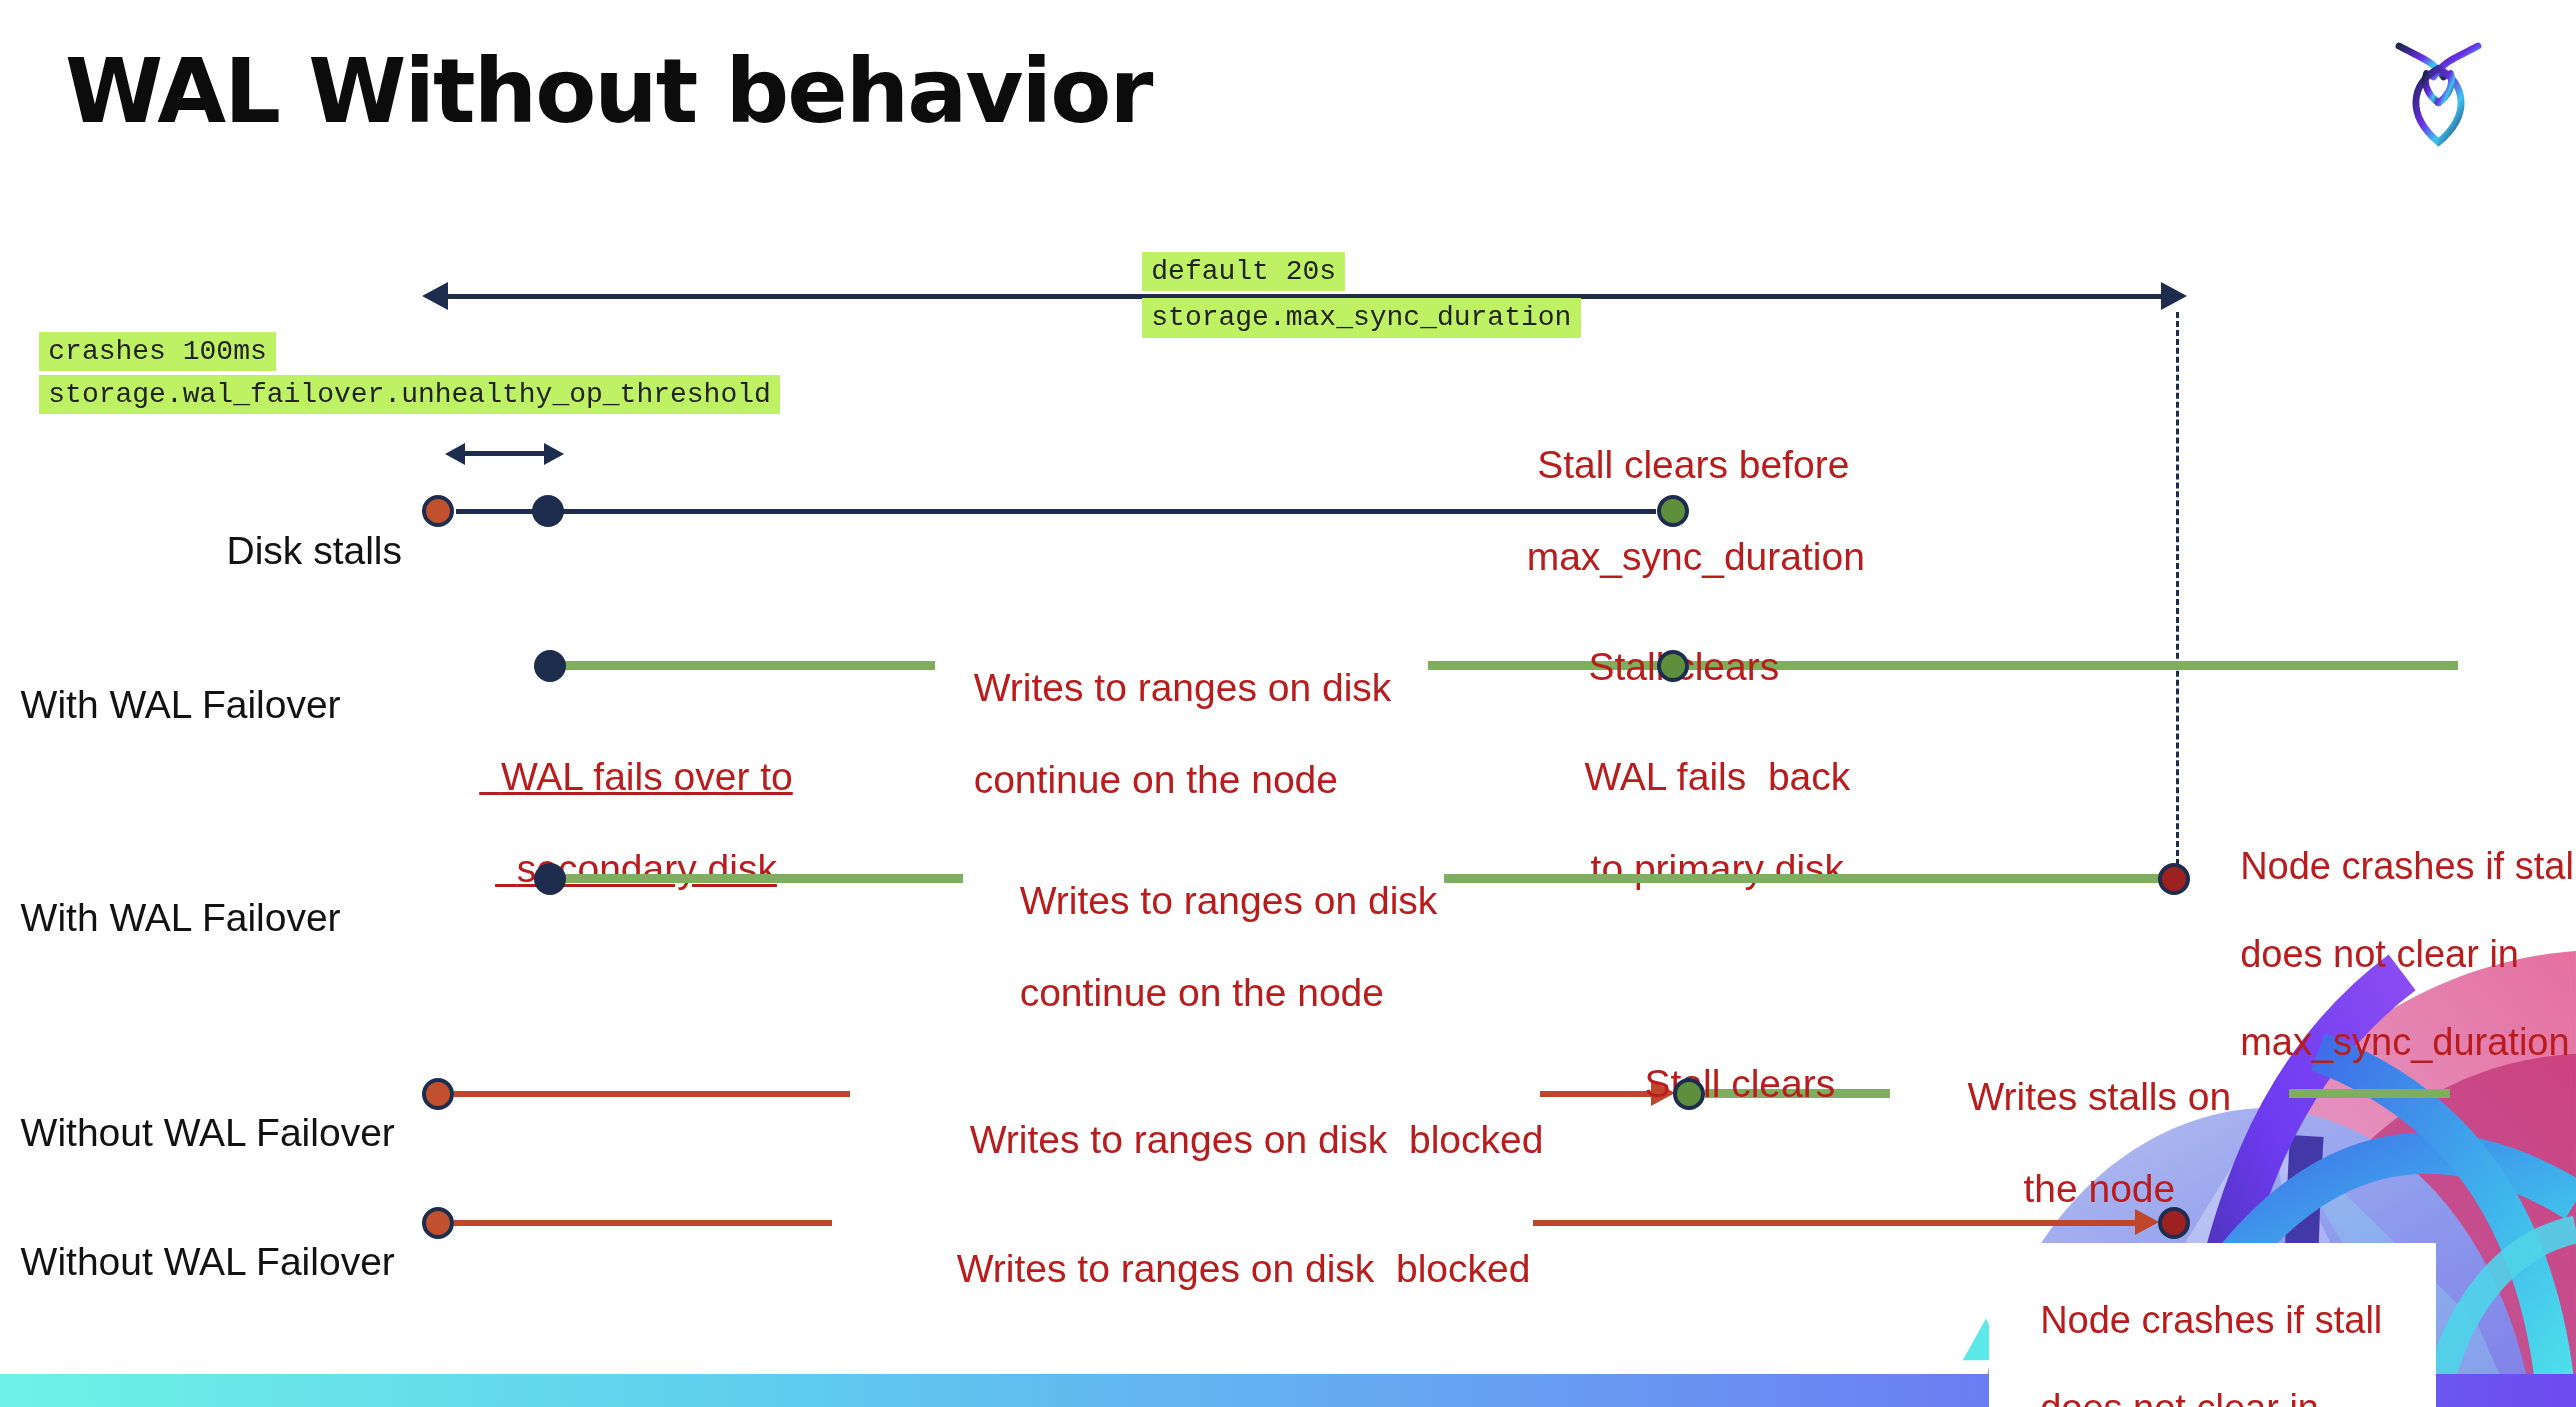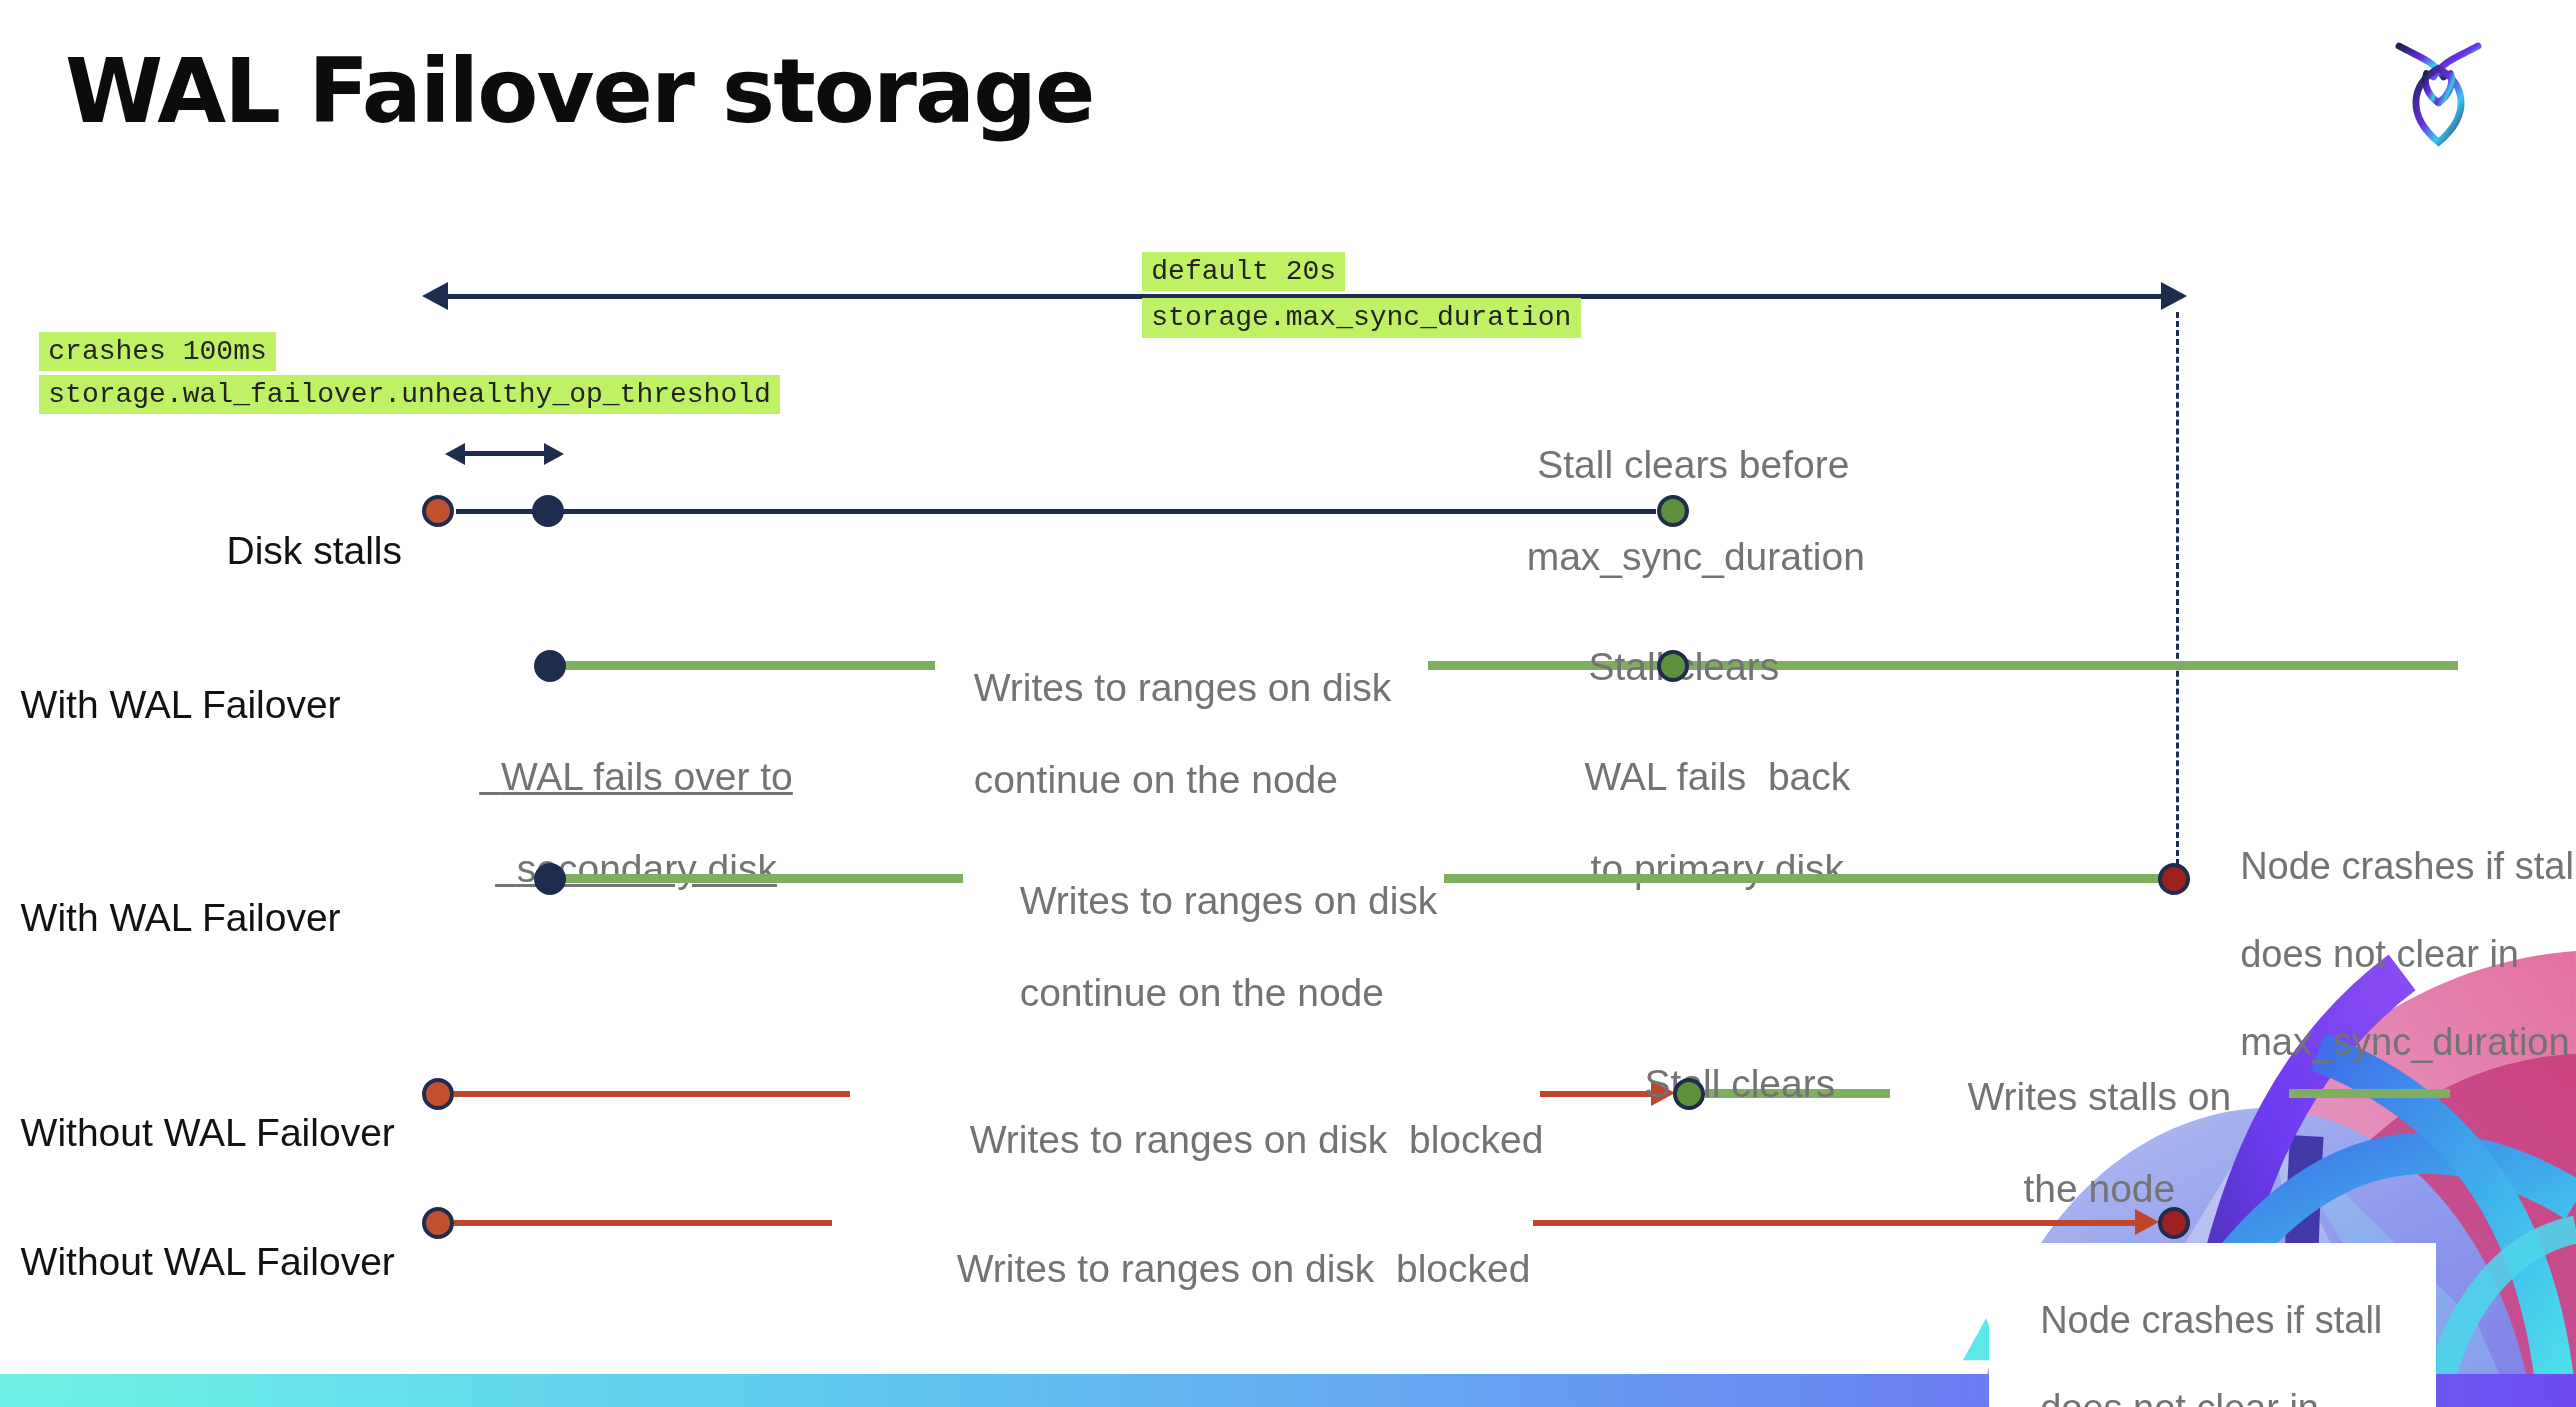--- a/index.html
+++ b/index.html
@@ -6,21 +6,21 @@
   body{width:2576px;height:1408px;position:relative;overflow:hidden;
        font-family:"Liberation Sans",sans-serif;color:#111;}
   .abs{position:absolute;}
   
   .title{left:65px;top:39px;font-family:"DejaVu Sans",sans-serif;font-weight:800;
          font-size:89px;letter-spacing:-1.9px;color:#0c0c0c;white-space:nowrap;}
   
   .code{font-family:"Liberation Mono",monospace;font-size:28px;line-height:32px;
         background:#bef264;color:#222;padding:3.7px 9.3px;white-space:pre;display:inline-block;}
   
-  .ann{font-size:39px;line-height:46px;color:#737373;white-space:pre;}
+  .ann{font-size:39px;line-height:46px;color:#b91c1c;white-space:pre;}
   .center{text-align:center;}
   .rowlabel{font-size:39px;color:#121212;white-space:nowrap;margin-top:40px;}
   
   .hline{height:4.7px;background:#1e2c4e;}
   .gline{height:9.3px;background:#7fae5e;}
   .rline{height:5.6px;background:#c0462b;}
   
   .dot{width:32px;height:32px;border-radius:50%;border:4.7px solid #1e2c4e;box-sizing:border-box;}
   .dot.navy{background:#1e2c4e;}
   .dot.red{background:#c1502e;}
@@ -80,21 +80,21 @@
   <path d="M418,230 C412,330 410,430 414,521" stroke="#4338a8" stroke-width="36" fill="none"></path>
   <path d="M300,521 C330,320 380,160 520,55" stroke="url(#gPurple)" stroke-width="48" fill="none"></path>
   <path d="M300,420 C420,230 560,210 706,300" stroke="url(#gBlue)" stroke-width="44" fill="none"></path>
   <path d="M430,140 C590,200 670,330 686,521" stroke="url(#gBlue)" stroke-width="42" fill="none"></path>
   <path d="M555,521 C575,410 635,345 706,330" stroke="#4fd4ea" stroke-width="30" fill="none" opacity="0.9"></path>
   <path d="M50,470 L75,425 L92,470 Z" fill="#5ce8e8"></path>
 </svg>
 
 <div class="abs bottombar" style="z-index:1;"></div>
 
-<div class="abs title" style="z-index:3;">WAL Failover storage</div>
+<div class="abs title" style="z-index:3;">WAL Without behavior</div>
 
 <svg class="abs" style="right:86px;top:28px;z-index:3;" width="103" height="122" viewBox="0 0 120 140">
   <defs>
     <linearGradient id="gLogo" x1="0" y1="0" x2="1" y2="1">
       <stop offset="0" stop-color="#1b2450"></stop>
         <stop offset="45%" stop-color="#6a2fe8"></stop>
       <stop offset="70%" stop-color="#3ec6f0"></stop>
         <stop offset="100%" stop-color="#242a66"></stop>
     </linearGradient>
   </defs>

